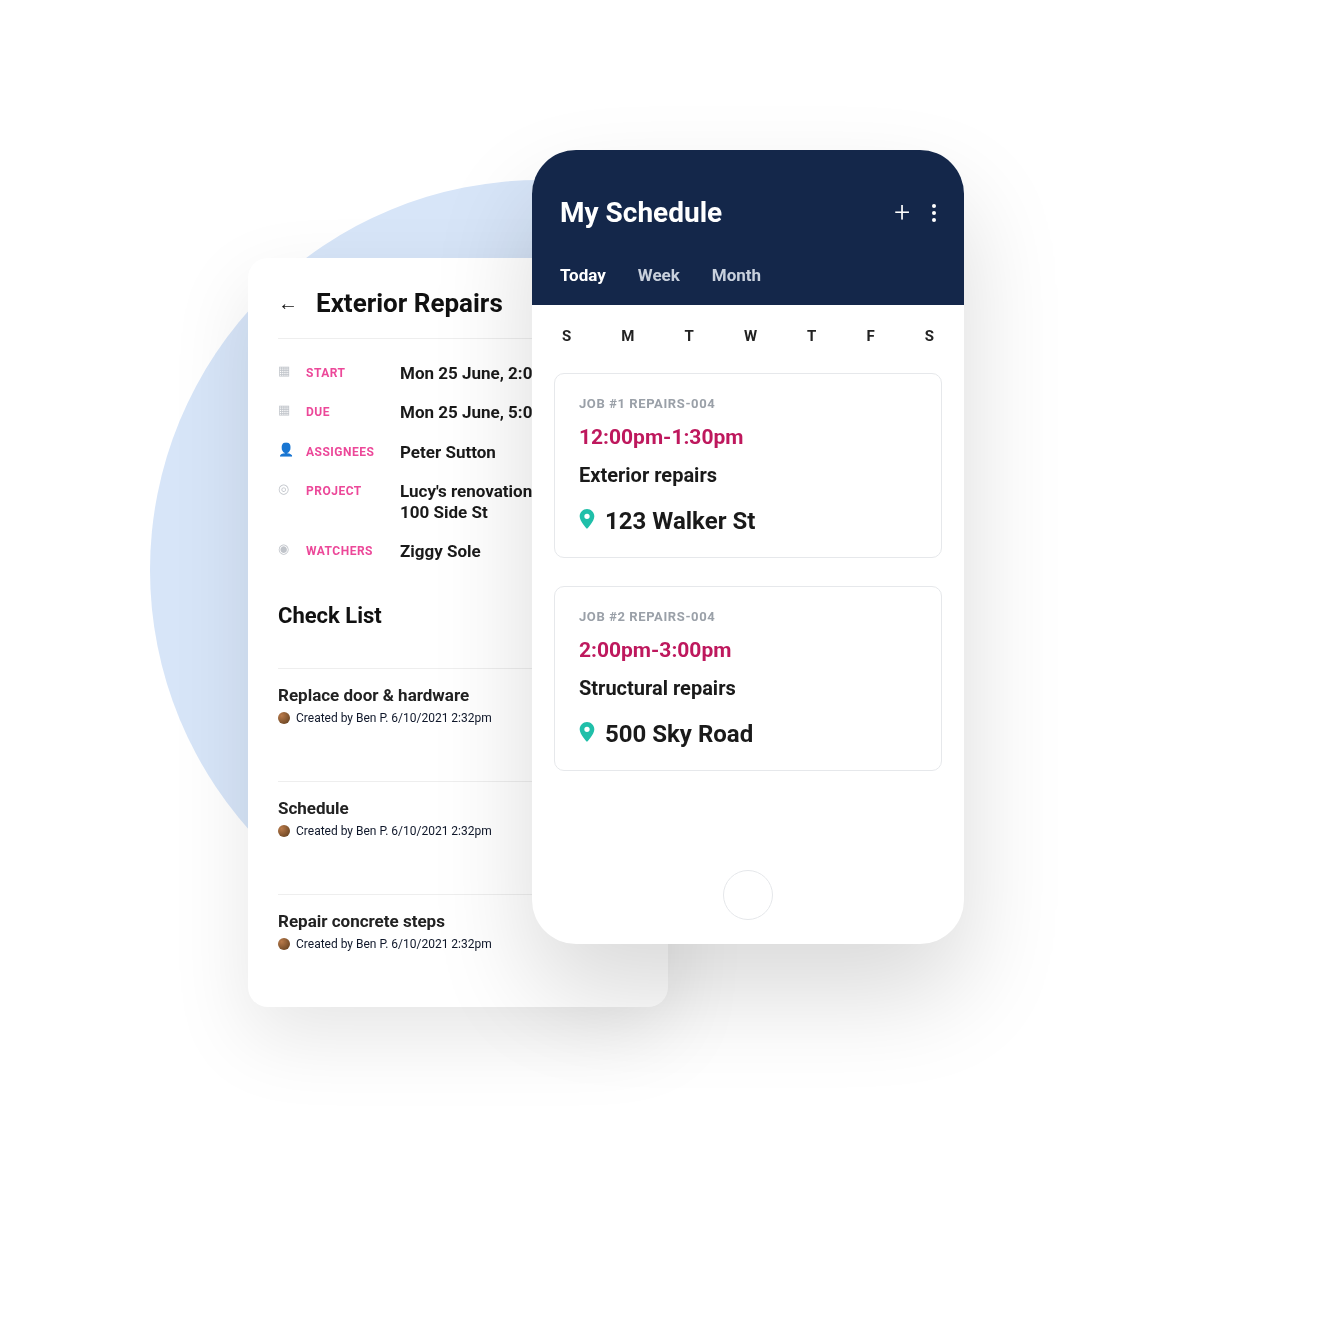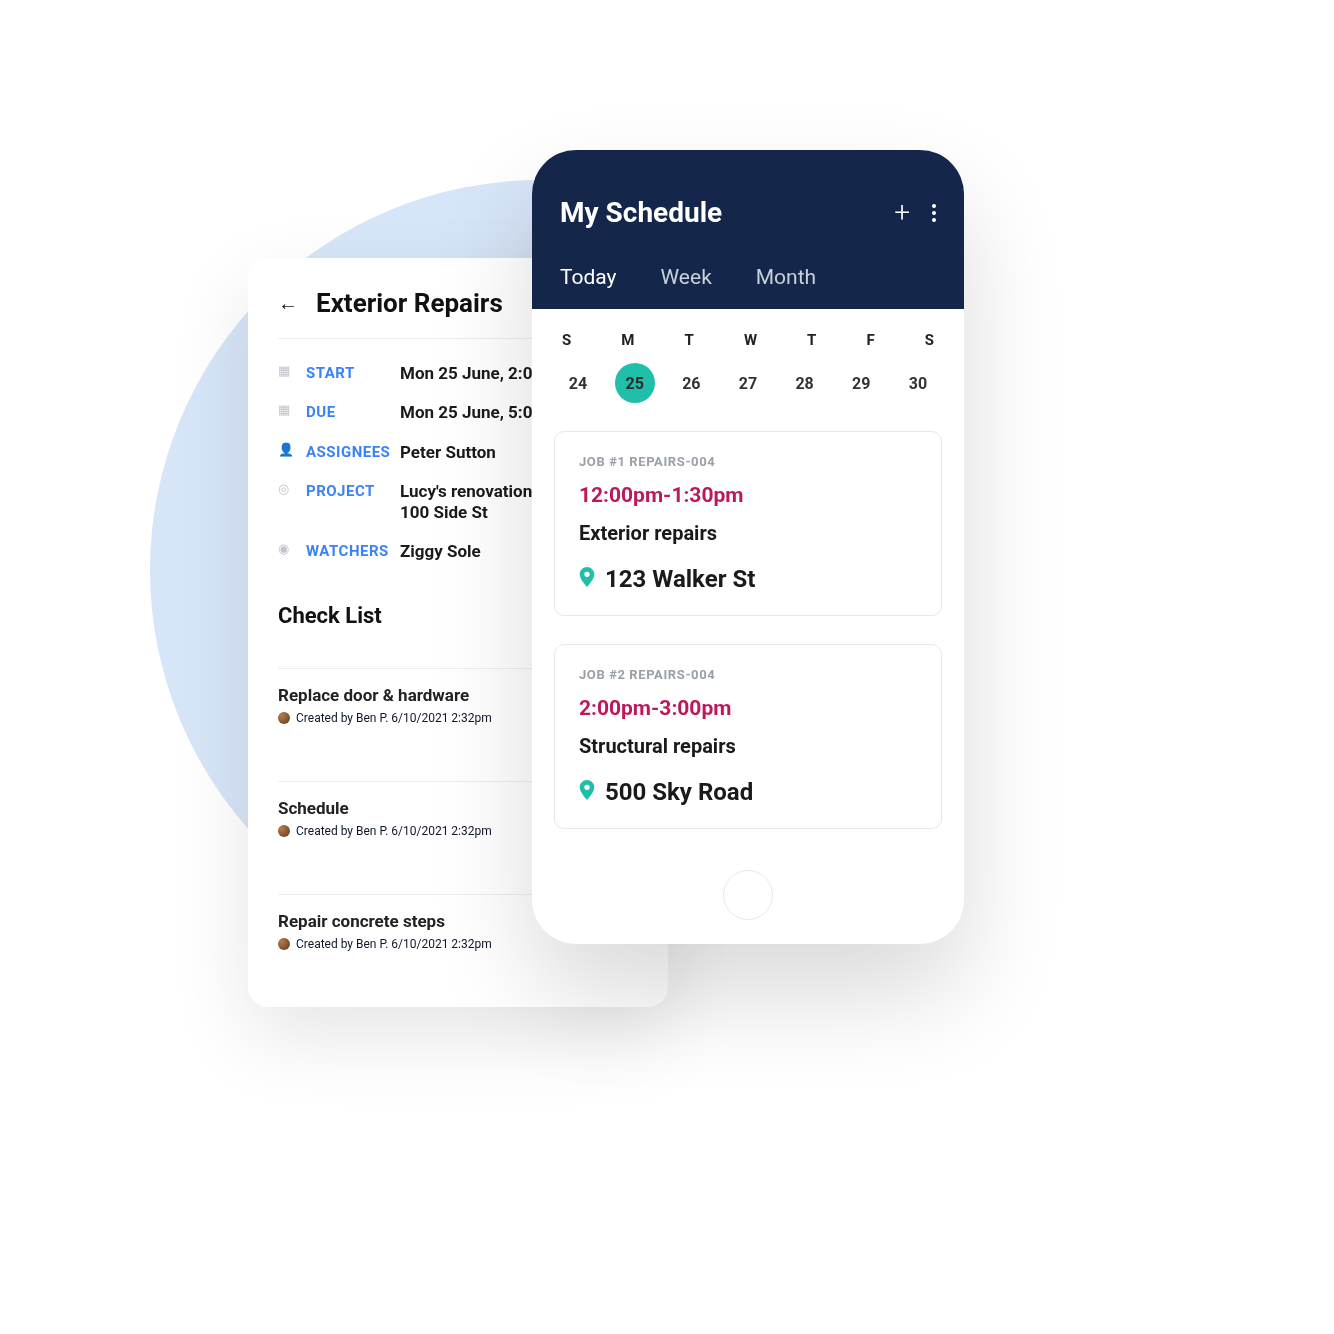--- a/index.html
+++ b/index.html
@@ -33,21 +33,21 @@
   .detail-header {
     display: flex; align-items: center; gap: 18px;
     padding-bottom: 20px;
     border-bottom: 1px solid #eee;
   }
   .detail-title { font-size: 26px; font-weight: 700; color: #111; }
   .back-arrow { font-size: 20px; color: #111; cursor: pointer; }
   .meta-rows { margin-top: 24px; display: flex; flex-direction: column; gap: 18px; }
   .meta-row { display: flex; align-items: flex-start; gap: 14px; }
   .meta-icon { width: 14px; flex: 0 0 14px; color: #c0c4ca; font-size: 13px; line-height: 16px; }
-  .meta-label { width: 80px; flex: 0 0 80px; color: #3b82f6; font-size: 15px; font-weight: 700; letter-spacing: 0.5px; text-transform: uppercase; line-height: 16px; padding-top: 2px;}
+  .meta-label { width: 80px; flex: 0 0 80px; color: #ec4899; font-size: 12px; font-weight: 700; letter-spacing: 0.5px; text-transform: uppercase; line-height: 16px; padding-top: 2px;}
   .meta-value { color: #1a1a1a; font-size: 17px; font-weight: 700; line-height: 1.25; }
   .checklist-title { font-size: 22px; font-weight: 700; margin-top: 40px; margin-bottom: 10px; color:#111;}
   .check-item { border-top: 1px solid #eee; padding: 16px 0; display:flex; justify-content:space-between; align-items:flex-start;margin-top:40px;}
   .check-item:first-of-type { }
   .check-text-wrap { display:flex; flex-direction:column; gap:6px;}
   .check-text { font-size: 17px; font-weight: 700; color:#222;}
   .check-meta { font-size: 12px; color:#0f172a; display:flex; align-items:center; gap:6px;}
   .avatar-dot { width:12px; height:12px; border-radius:50%; background: radial-gradient(circle at 30% 30%, #b97a4a, #5a3a1a); display:inline-block;}
   .check-actions { display:flex; gap:8px; }
   .circ-btn {
@@ -73,21 +73,21 @@
     background: #14274a;
     color: #fff;
     padding: 46px 28px 20px 28px;
   }
   .phone-top { display:flex; justify-content:space-between; align-items:center; margin-bottom: 36px;}
   .phone-title { font-size: 28px; font-weight: 700; }
   .header-icons { display:flex; align-items:center; gap:22px; }
   .plus-icon { font-size: 28px; font-weight:300; line-height:1; cursor:pointer;}
   .dots-icon { display:flex; flex-direction:column; gap:3px; cursor:pointer;}
   .dots-icon span { width:4px; height:4px; border-radius:50%; background:#fff; display:block;}
-  .view-tabs { display:flex; gap:44px; font-size:21px; font-weight:400; color:#c8d0dc;}
+  .view-tabs { display:flex; gap:32px; font-size:17px; font-weight:700; color:#c8d0dc;}
   .view-tabs .active { color:#fff; }
 
   .phone-body { padding: 22px 22px 0 22px; flex:1; position:relative;}
   .week-header { display:flex; justify-content:space-between; padding: 0 8px; font-size:15px; font-weight:700; color:#222;}
   .week-days   { display:flex; justify-content:space-between; padding: 0 4px; margin-top:14px;}
   .day-cell {
     width:40px; height:40px; border-radius:50%;
     display:flex; align-items:center; justify-content:center;
     font-size:16px; font-weight:700; color:#333;
     cursor:pointer;
@@ -215,29 +215,20 @@
   <div class="phone-body">
     <div class="week-header">
       <span>S</span>
       <span>M</span>
       <span>T</span>
       <span>W</span>
       <span>T</span>
       <span>F</span>
       <span>S</span>
     </div>
-    <div class="week-days">
-      <span class="day-cell">24</span>
-      <span class="day-cell selected">25</span>
-      <span class="day-cell">26</span>
-      <span class="day-cell">27</span>
-      <span class="day-cell">28</span>
-      <span class="day-cell">29</span>
-      <span class="day-cell">30</span>
-    </div>
 
     <div class="job-card">
       <span class="job-label">JOB #1 REPAIRS-004</span>
       <span class="job-time">12:00pm-1:30pm</span>
       <span class="job-name">Exterior repairs</span>
       <span class="job-loc">
         <span class="pin-icon">
           <svg width="16" height="20" viewBox="0 0 24 30" fill="currentColor">
               <path d="M12 0C6 0 1 5 1 11c0 8 11 19 11 19s11-11 11-19C23 5 18 0 12 0zm0 15a4 4 0 110-8 4 4 0 010 8z"></path>
             </svg>

